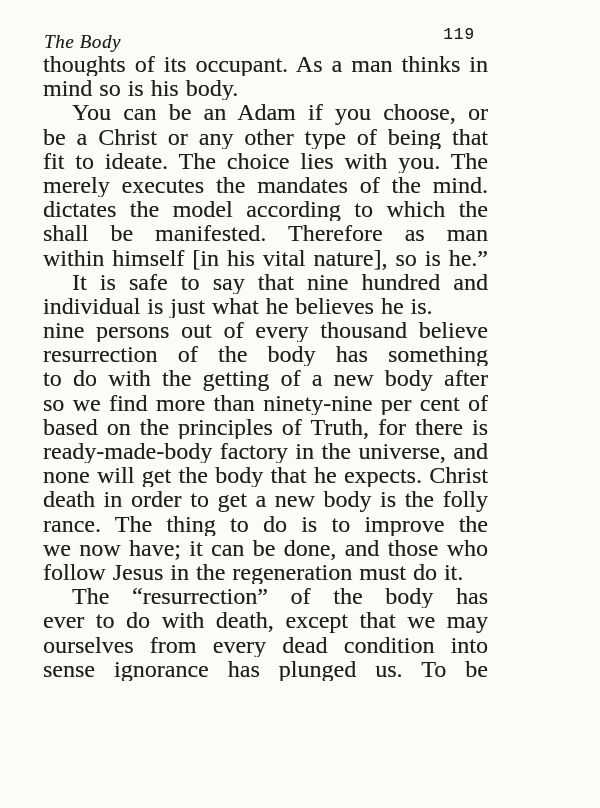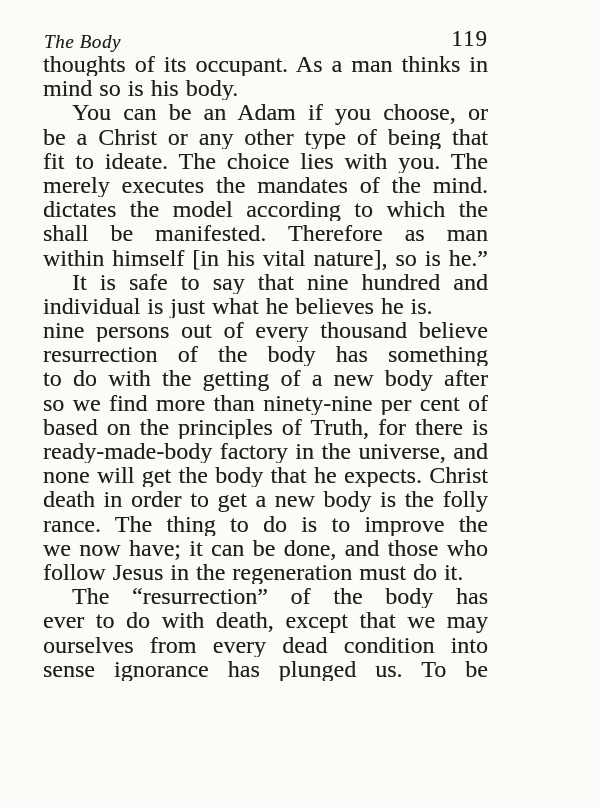--- a/index.html
+++ b/index.html
@@ -32,25 +32,26 @@
     position: absolute;
     left: 0;
     top: 5px;
     font-style: italic;
     font-size: 19px;
     letter-spacing: 0.6px;
     text-shadow: 0.2px 0.2px 0.4px rgba(25,25,20,0.45);
   }
   .page-number {
     position: absolute;
-    right: 0;
+    right: 13px;
     top: 0;
-    font-size: 23px;
+    font-size: 16px;
     letter-spacing: 1px;
     text-shadow: 0.2px 0.2px 0.4px rgba(25,25,20,0.45);
+    font-family: Liberation Mono, monospace;
   }
   .text-block {
     position: absolute;
     left: 43px;
     top: 52px;
     width: 445px;
   }
   .line {
     font-size: 24px;
     line-height: 24.2px;

